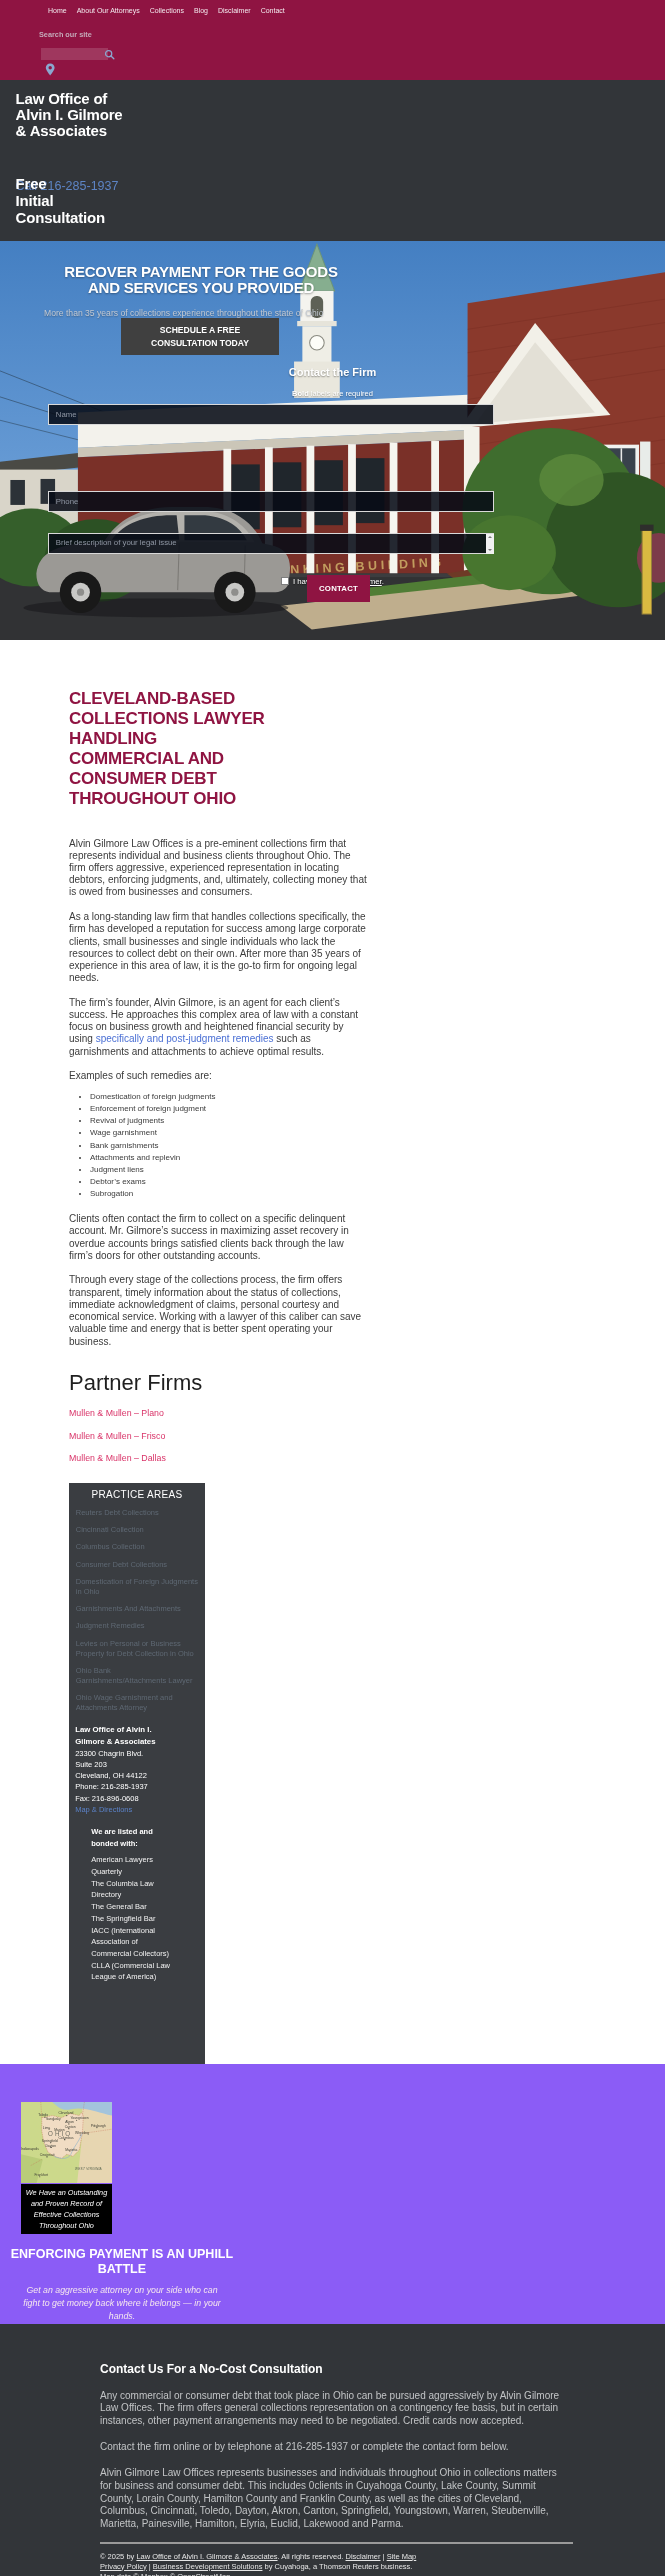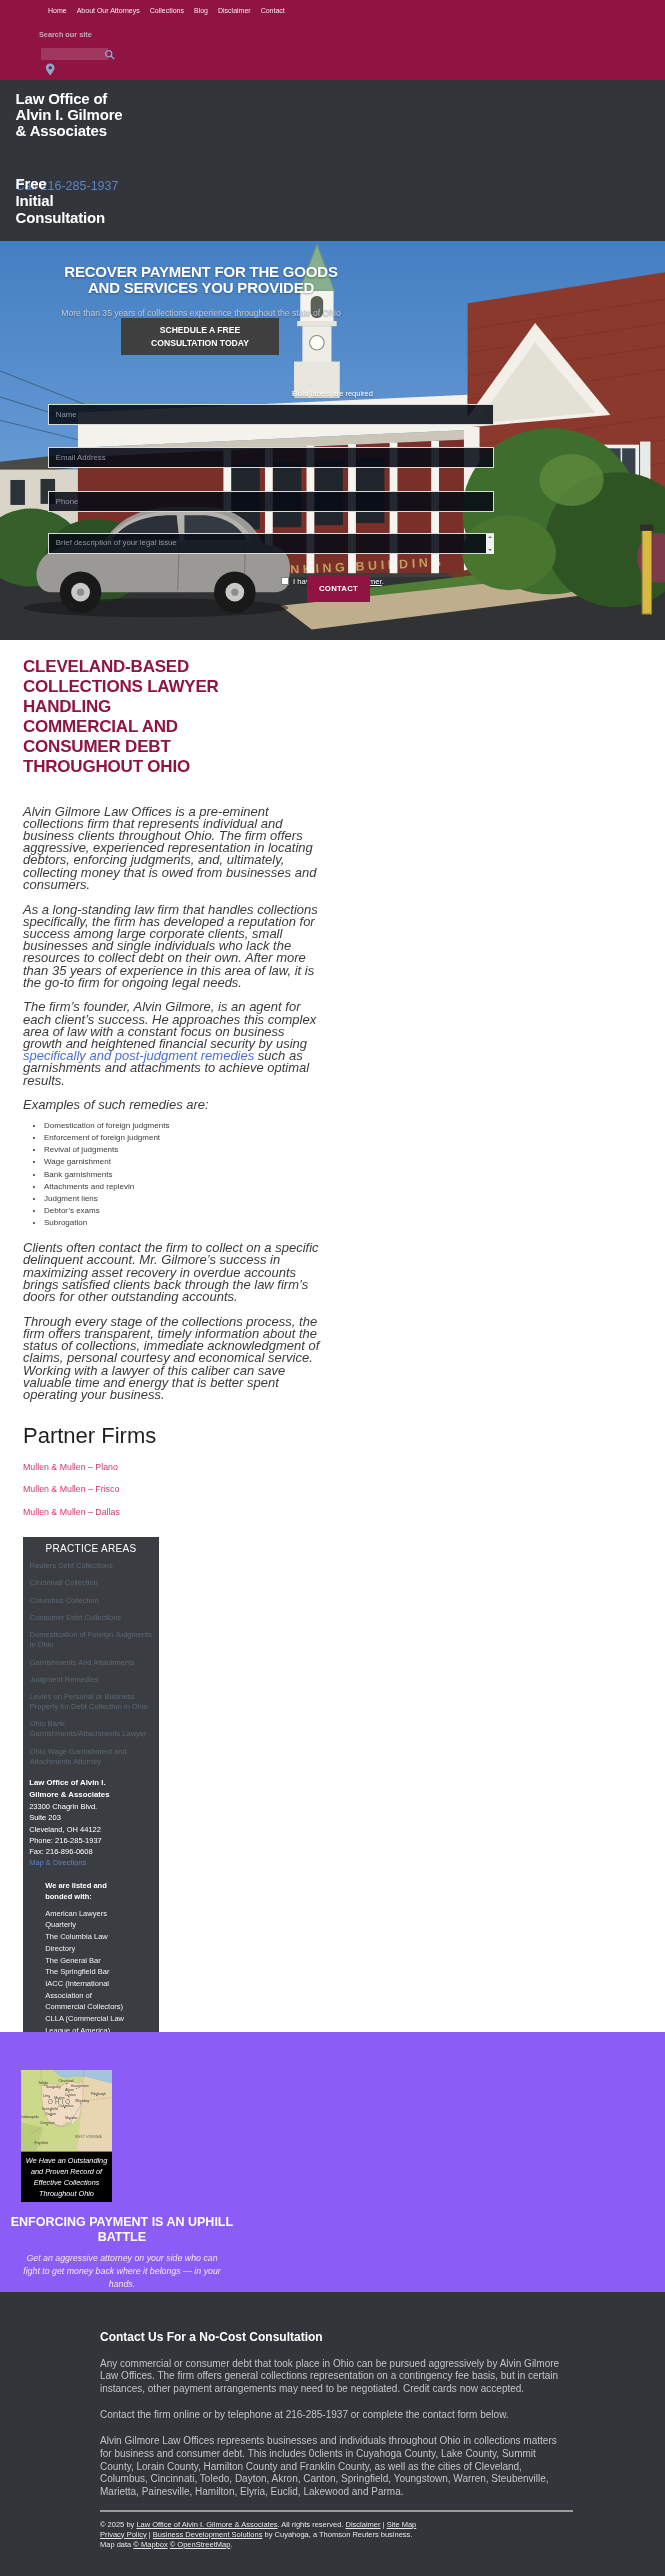--- a/index.html
+++ b/index.html
@@ -19,44 +19,44 @@
   
   .siteheader{position:relative;height:161px;background:#323539;overflow:hidden;}
   .firm-name{position:absolute;left:15.6px;top:11.4px;width:117px;margin:0;color:#fff;font-size:15px;line-height:16px;font-weight:bold;letter-spacing:-0.2px;}
   .call-link{position:absolute;left:15.6px;top:99px;color:#5d84c4;font-size:12.5px;text-decoration:none;z-index:1;}
   .tagline{position:absolute;left:15.6px;top:95px;margin:0;color:#fff;font-size:15px;line-height:17px;font-weight:bold;z-index:2;letter-spacing:-0.2px;}
 
   
   .hero{position:relative;height:399px;background:#5f93c8;overflow:hidden;}
   .scene{position:absolute;inset:0;pointer-events:none;}
   .hero-head{position:absolute;left:44px;top:23px;width:314px;margin:0;color:#fff;font-size:15px;line-height:16px;font-weight:bold;text-align:center;letter-spacing:-0.2px;text-shadow:0 0.5px 2.1px rgba(0,0,0,.35);}
-  .hero-sub{position:absolute;left:44px;top:67px;width:314px;text-align:center;color:#c3c9d2;font-size:8.6px;text-shadow:0 0.5px 1.6px rgba(0,0,0,.3);}
+  .hero-sub{position:absolute;left:44px;top:67px;width:314px;color:#c3c9d2;font-size:8.6px;text-shadow:0 0.5px 1.6px rgba(0,0,0,.3);}
   .schedule-btn{position:absolute;left:121px;top:77px;width:158px;height:37px;background:#404040;color:#fff;border:none;font-weight:bold;font-size:8.6px;line-height:13px;text-align:center;padding:5.2px 14.5px;box-sizing:border-box;font-family:inherit;}
   .form-title{position:absolute;left:0;top:125px;width:100%;text-align:center;color:#fff;font-size:11px;font-weight:bold;text-shadow:0 0.5px 1.6px rgba(0,0,0,.4);}
   .form-note{position:absolute;left:0;top:148px;width:100%;text-align:center;color:#fff;font-size:7.5px;text-shadow:0 0.5px 1.6px rgba(0,0,0,.4);}
   .hero-field{position:absolute;left:48px;width:446px;height:21px;background:rgba(7,11,22,0.88);border:0.5px solid #d9d9d9;box-sizing:border-box;color:#eee;font-size:7.8px;padding:0 6.8px;outline:none;font-family:inherit;}
   .hero-field::placeholder{color:#8f96a3;opacity:1;}
   .f-name{top:163px;} .f-email{top:206px;} .f-phone{top:250px;}
   .msg-wrap{position:absolute;left:48px;top:292px;width:446px;height:21px;}
   .msg-wrap textarea{width:100%;height:100%;resize:none;background:rgba(7,11,22,0.88);border:0.5px solid #d9d9d9;box-sizing:border-box;color:#eee;font-size:7.8px;padding:4.2px 6.8px;outline:none;font-family:inherit;}
   .msg-wrap textarea::placeholder{color:#8f96a3;opacity:1;}
   .msg-scrollbar{position:absolute;top:0.5px;right:0.5px;bottom:0.5px;width:7.8px;background:#f1f1f1;pointer-events:none;}
   .sb-up,.sb-dn{position:absolute;left:2.1px;width:0;height:0;border-left:2.1px solid transparent;border-right:2.1px solid transparent;}
   .sb-up{top:2.1px;border-bottom:2.6px solid #777;}
   .sb-dn{bottom:2.1px;border-top:2.6px solid #777;}
   .resize-grip{position:absolute;right:-0.5px;bottom:-6.2px;width:6.2px;height:6.2px;background:repeating-linear-gradient(135deg,transparent 0 1.6px,#e8e8e8 1.6px 2.1px);pointer-events:none;}
   .disclaimer-row{position:absolute;left:0;top:336px;width:100%;text-align:center;color:#fff;font-size:7.8px;z-index:1;text-shadow:0 0.5px 1px rgba(0,0,0,.5);}
   .chk{display:inline-block;width:5.7px;height:5.7px;background:#fff;border:0.5px solid #7e7e7e;margin-right:4.2px;vertical-align:-0.5px;}
   .disclaimer-row a{color:#fff;}
   .contact-btn{position:absolute;left:307px;top:334px;width:63px;height:27px;background:#8f1442;color:#fff;border:none;font-weight:bold;font-size:7.8px;z-index:2;font-family:inherit;letter-spacing:0.2px;}
 
   
-  .main{height:1392px;background:#fff;padding-left:23px;box-sizing:border-box;overflow:hidden;}
+  .main{height:1392px;background:#fff;padding-left:69px;box-sizing:border-box;overflow:hidden;margin-top:32px;}
   .main-head{margin:0;padding-top:16.6px;width:244px;color:#8f1442;font-size:17px;line-height:20px;font-weight:bold;letter-spacing:-0.2px;}
-  .bodytext{width:299px;margin:12.5px 0 0;color:#3b3b3b;font-size:13px;line-height:12.2px;font-style:italic;}
+  .bodytext{width:299px;margin:12.5px 0 0;color:#3b3b3b;font-size:10px;line-height:12.2px;}
   .bodytext.first{margin-top:29px;}
   .bodytext a{color:#4a6fd4;text-decoration:none;}
   .remedies{margin:8.3px 0 0;padding-left:21px;width:278px;}
   .remedies li{color:#3b3b3b;font-size:8px;line-height:12.2px;}
   .partner-head{margin:22px 0 0;color:#1f1f1f;font-size:22px;font-weight:400;}
   .partner-link{display:block;margin-top:12.5px;color:#d93368;font-size:8.8px;text-decoration:none;width:135px;}
 
   
   .practice-box{margin-top:20px;width:136px;height:587px;background:#3a3d41;box-sizing:border-box;padding:6.2px 5.2px 0;overflow:hidden;}
   .pa-title{margin:0 0 4.2px;color:#fff;text-align:center;font-size:10px;font-weight:400;letter-spacing:0.3px;}
@@ -224,24 +224,24 @@
     <circle cx="452" cy="676" r="40" fill="#191919"></circle>
       <circle cx="452" cy="676" r="18" fill="#c9c9c7"></circle>
       <circle cx="452" cy="676" r="7" fill="#8e8e8c"></circle>
   </svg>
 
   <h2 class="hero-head pre">RECOVER PAYMENT FOR THE GOODS
 AND SERVICES YOU PROVIDED</h2>
   <div class="hero-sub">More than 35 years of collections experience throughout the state of Ohio</div>
   <button class="schedule-btn">SCHEDULE A FREE CONSULTATION TODAY</button>
 
+  <div class="form-title">Contact the Firm</div>
   <div class="form-note"><b>Bold</b><span> labels are required</span></div>
 
   <input class="hero-field f-name" type="text" placeholder="Name" style="">
-  <input class="hero-field f-email" type="text" placeholder="Email Address" style="">
   <input class="hero-field f-phone" type="text" placeholder="Phone" style="">
   <div class="msg-wrap">
     <textarea placeholder="Brief description of your legal issue" style=""></textarea>
     <div class="msg-scrollbar">
         <div class="sb-up"></div>
         <div class="sb-dn"></div>
       </div>
     <div class="resize-grip"></div>
   </div>
 

